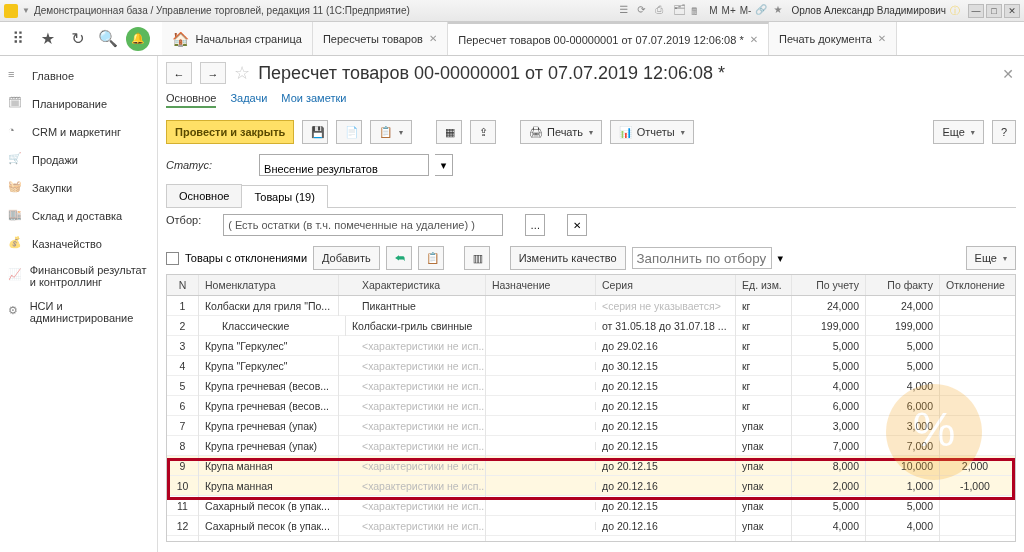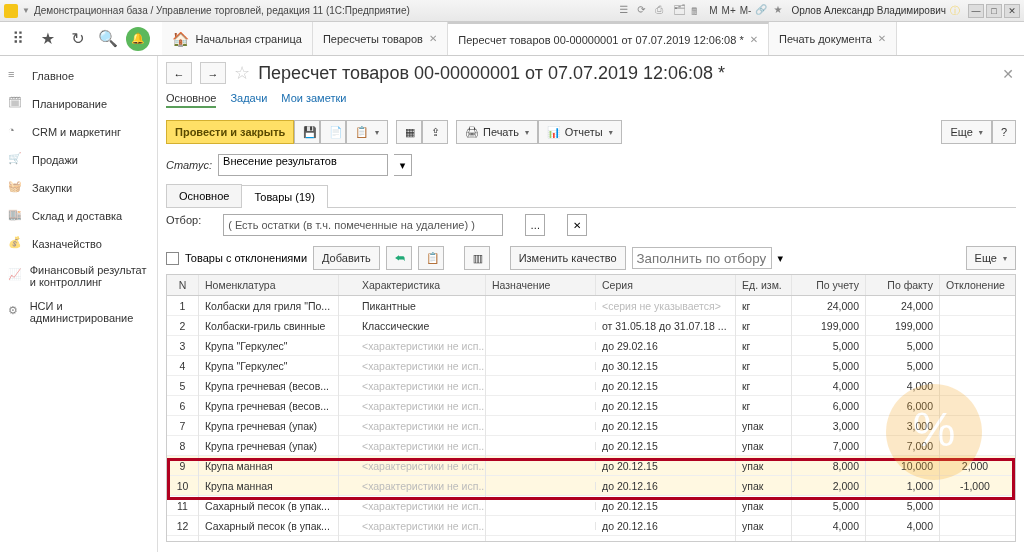--- a/index.html
+++ b/index.html
@@ -25,29 +25,29 @@
 .sidebar .ico { width: 16px; height: 16px; display: inline-block; opacity: .6; }
 .content { flex: 1; padding: 0px 8px 0 8px; position: relative; }
 .doc-top { display: flex; align-items: center; gap: 8px; padding: 6px 0; }
 .nav-btn { width: 26px; height: 22px; border: 1px solid #ccc; background: #f8f8f8; display: inline-flex; align-items: center; justify-content: center; }
 .star { color: #ccc; font-size: 18px; }
 .doc-title { font-size: 18px; color: #333; }
 .close-x { position: absolute; right: 10px; top: 10px; color: #999; font-size: 14px; }
 .subtabs { display: flex; gap: 14px; padding: 2px 0 8px 0; font-size: 11px; }
 .subtabs span.active { color: #333; border-bottom: 2px solid #5a9e5a; padding-bottom: 2px; }
 .subtabs span { color: #1a6eb0; cursor: pointer; }
-.cmdbar { display: flex; align-items: center; gap: 0; padding: 4px 0; }
+.cmdbar { display: flex; align-items: center; gap: 8px; padding: 4px 0; }
 .btn { height: 24px; padding: 0 8px; border: 1px solid #bbb; background: #f7f7f7; display: inline-flex; align-items: center; gap: 4px; font-size: 11px; color: #333; }
 .btn.yellow { background: #ffe066; border-color: #d4b030; font-weight: bold; color: #5a4a00; }
 .btn .dd { font-size: 8px; color: #666; margin-left: 2px; }
 .btn-ico { width: 26px; }
 .cmdbar .spacer { flex: 1; }
 .status-row { display: flex; align-items: center; gap: 6px; padding: 6px 0; }
 .status-row label { color: #333; font-style: italic; }
-.status-row .sel { border: 1px solid #aaa; height: 22px; width: 170px; padding: 0 4px; display: flex; align-items: flex-start; justify-content: space-between; }
+.status-row .sel { border: 1px solid #aaa; height: 22px; width: 170px; padding: 0 4px; display: flex; align-items: flex-end; justify-content: space-between; margin-left: 41px; }
 .status-row .sel-dd { border: 1px solid #aaa; border-left: none; height: 22px; width: 18px; display: flex; align-items: center; justify-content: center; }
 .subtabs2 { display: flex; border-bottom: 1px solid #ccc; margin-top: 2px; }
 .subtabs2 .t { padding: 5px 12px; border: 1px solid #ccc; border-bottom: none; margin-right: -1px; background: #f5f5f5; font-size: 11px; }
 .subtabs2 .t.active { background: #fff; position: relative; top: 1px; }
 .filter-row { display: flex; align-items: flex-start; gap: 22px; padding: 6px 0; }
 .filter-row label { color: #333; }
 .filter-box { border: 1px solid #aaa; height: 22px; width: 280px; padding: 0 4px; display: flex; align-items: center; color: #555; }
 .filter-row .small-btn { width: 20px; height: 22px; border: 1px solid #aaa; display: inline-flex; align-items: center; justify-content: center; font-size: 10px; }
 .cmdbar2 { display: flex; align-items: center; gap: 6px; padding: 4px 0; }
 .chk { width: 13px; height: 13px; border: 1px solid #888; display: inline-block; }
@@ -254,22 +254,22 @@
             <div class="gc col-char">Пикантные</div>
             <div class="gc col-naz"></div>
             <div class="gc col-ser placeholder">&lt;серия не указывается&gt;</div>
             <div class="gc col-ed">кг</div>
             <div class="gc col-uch">24,000</div>
             <div class="gc col-fact">24,000</div>
             <div class="gc col-otkl"></div>
           </div>
           <div class="grow">
             <div class="gc col-n">2</div>
+            <div class="gc col-char">Классические</div>
             <div class="gc col-nom">Колбаски-гриль свинные</div>
-            <div class="gc col-char">Классические</div>
             <div class="gc col-naz"></div>
             <div class="gc col-ser">от 31.05.18 до 31.07.18 ...</div>
             <div class="gc col-ed">кг</div>
             <div class="gc col-uch">199,000</div>
             <div class="gc col-fact">199,000</div>
             <div class="gc col-otkl"></div>
           </div>
           <div class="grow">
             <div class="gc col-n">3</div>
             <div class="gc col-nom">Крупа "Геркулес"</div>

